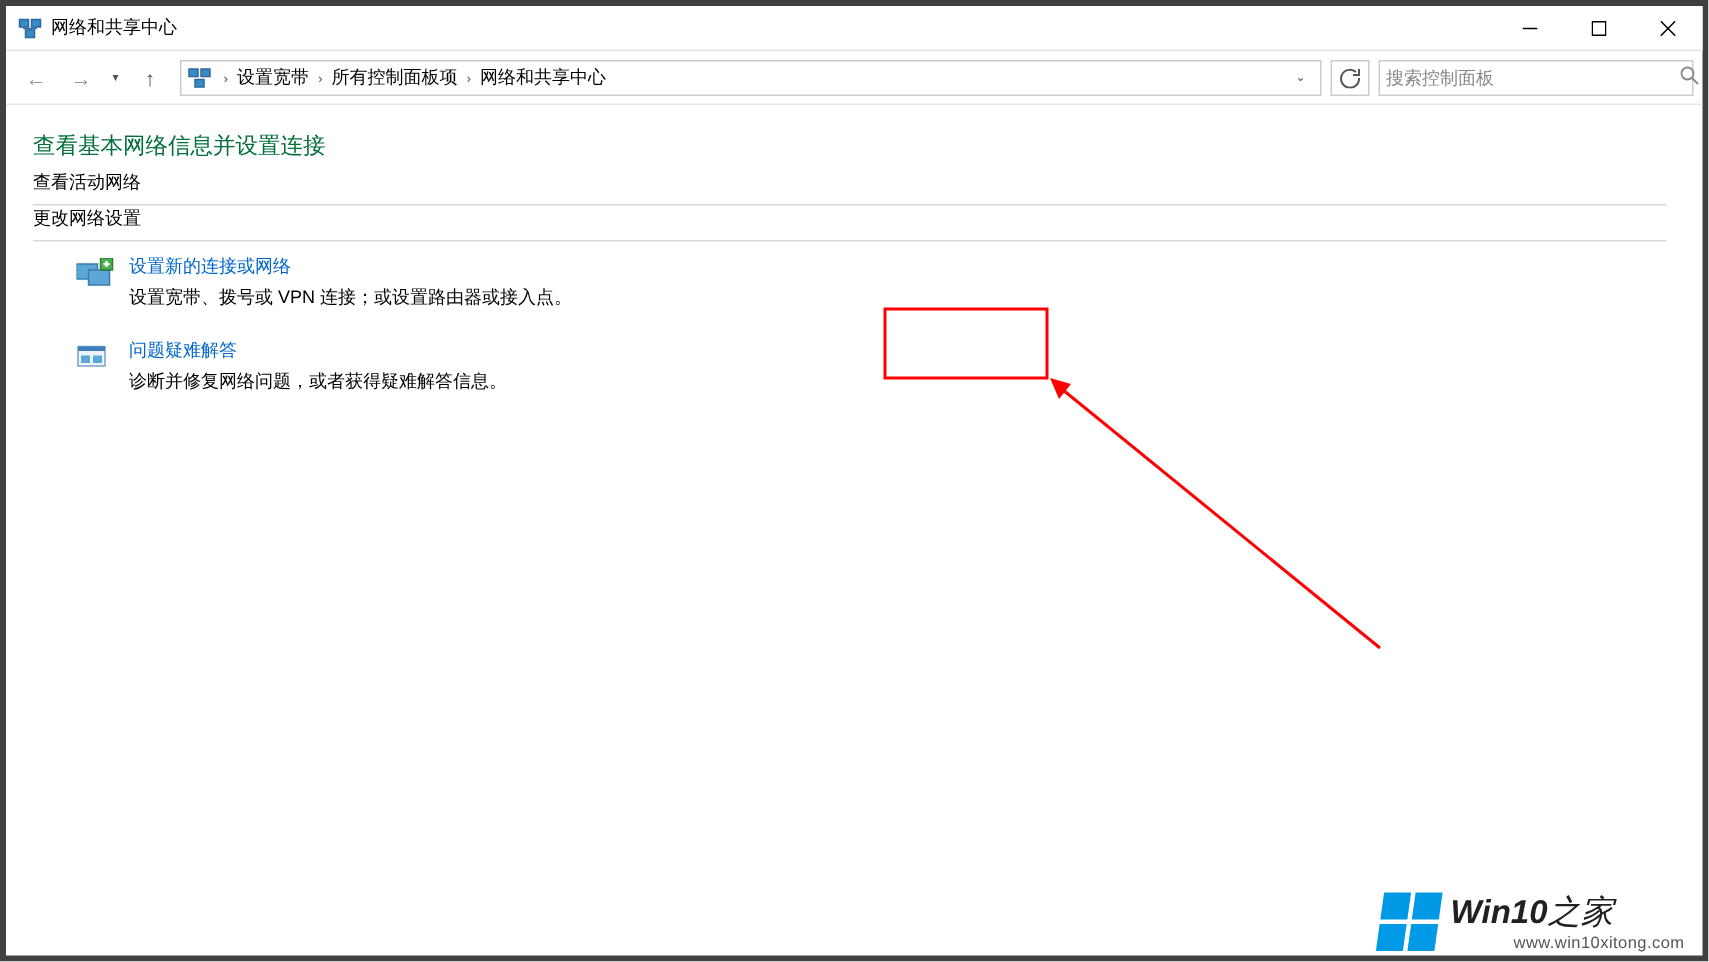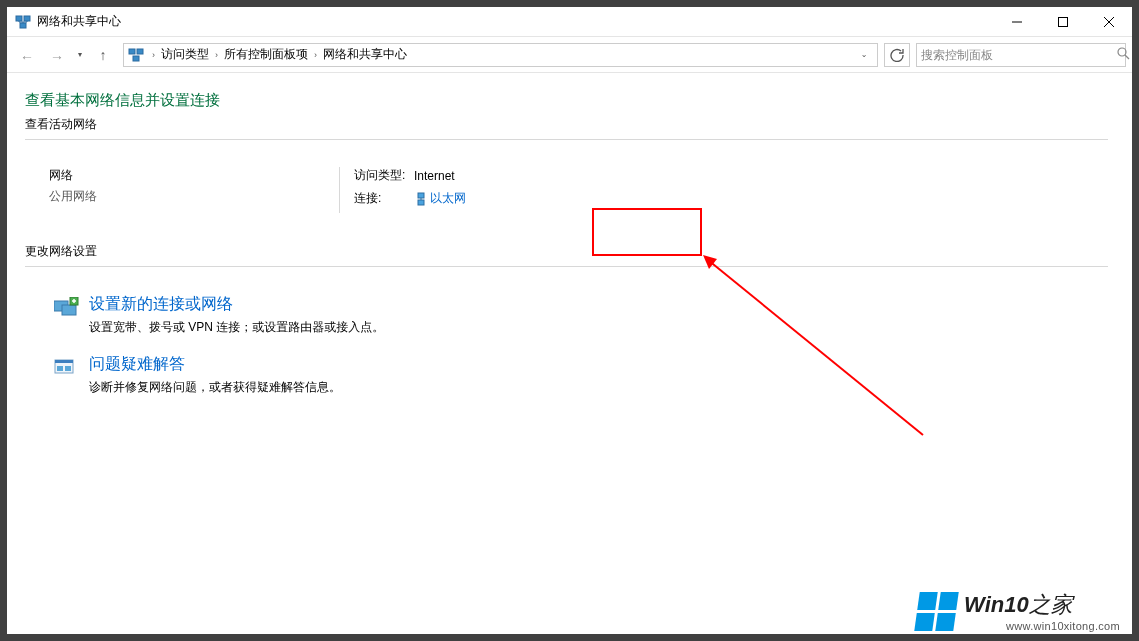--- a/index.html
+++ b/index.html
@@ -9,21 +9,21 @@
   background: #fff;
   color: #000;
   width: 1139px;
   height: 641px;
   overflow: hidden;
   position: relative;
 }
 .window {
   width: 1139px;
   height: 641px;
-  border: 7px solid #404040;
+  border: 4px solid #404040;
   display: flex;
   flex-direction: column;
   position: relative;
 }
 .titlebar {
   height: 30px;
   display: flex;
   align-items: center;
   background: #fff;
   border-bottom: 1px solid #e5e5e5;
@@ -141,21 +141,21 @@
 .main-heading {
   color: #006f3d;
   font-size: 15px;
   font-weight: normal;
   margin-bottom: 6px;
 }
 .section-title {
   color: #000; font-size: 12px;
   border-bottom: 1px solid #d8d8d8;
   padding-bottom: 6px;
-  margin-bottom: 27px;
+  margin-bottom: 0;
 }
 .active-net {
   display: flex;
   margin-left: 24px;
   margin-bottom: 30px;
 }
 .net-left { width: 290px; }
 .net-name { font-size: 12px; margin-bottom: 4px; }
 .net-type { font-size: 12px; color: #555; }
 .net-right {
@@ -174,21 +174,21 @@
 .option-item {
   display: flex;
   margin: 8px 0 18px 28px;
 }
 .option-icon {
   width: 28px; height: 28px; flex: 0 0 28px;
   display: flex; align-items: center; justify-content: center;
   margin-right: 8px;
 }
 .option-text .opt-title {
-  color: #0066cc; font-size: 16px; margin-bottom: 4px; cursor: default;
+  color: #0066cc; font-size: 12px; margin-bottom: 4px; cursor: default;
 }
 .option-text .opt-desc { color: #000; font-size: 12px; }
 
 
 .red-box {
   position: absolute;
   border: 2px solid #ff0000;
   left: 585px; top: 135px;
   width: 110px; height: 48px;
   pointer-events: none;
@@ -265,21 +265,21 @@
 
     <div class="address-bar">
       <span class="addr-icon">
         <svg width="16" height="16" viewBox="0 0 16 16">
           <rect x="1" y="2" width="6" height="5" fill="#3a8ac6" stroke="#2a6aa0"></rect>
           <rect x="9" y="2" width="6" height="5" fill="#3a8ac6" stroke="#2a6aa0"></rect>
           <rect x="5" y="9" width="6" height="5" fill="#3a8ac6" stroke="#2a6aa0"></rect>
         </svg>
       </span>
       <span class="crumb-sep">›</span>
-      <span class="crumb">访问类型</span>
+      <span class="crumb">设置宽带</span>
       <span class="crumb-sep">›</span>
       <span class="crumb">所有控制面板项</span>
       <span class="crumb-sep">›</span>
       <span class="crumb">网络和共享中心</span>
       <span class="addr-dropdown">⌄</span>
     </div>
 
     <div class="refresh-btn">
       <svg width="14" height="14" viewBox="0 0 14 14">
           <path d="M11 3a6 6 0 1 0 2 4" fill="none" stroke="#555" stroke-width="1.3"></path>
@@ -299,45 +299,20 @@
   </div>
 
   <div class="body-area">
 
 
     <div class="main">
       <h2 class="main-heading">查看基本网络信息并设置连接</h2>
 
       <div class="section-title">查看活动网络</div>
 
-      <div class="active-net">
-        <div class="net-left">
-          <div class="net-name">网络</div>
-          <div class="net-type">公用网络</div>
-        </div>
-        <div class="net-right">
-          <div class="net-row">
-            <span class="net-label">访问类型:</span>
-            <span class="net-value">Internet</span>
-          </div>
-          <div class="net-row">
-            <span class="net-label">连接:</span>
-            <span class="net-link">
-              <span class="eth-icon">
-                <svg width="14" height="14" viewBox="0 0 14 14">
-                  <rect x="4" y="1" width="6" height="5" fill="#4aa3df" stroke="#2d6ea3"></rect>
-                  <rect x="4" y="8" width="6" height="5" fill="#4aa3df" stroke="#2d6ea3"></rect>
-                  <line x1="7" y1="6" x2="7" y2="8" stroke="#2d6ea3"></line>
-                </svg>
-              </span>
-              <span>以太网</span>
-            </span>
-          </div>
-        </div>
-      </div>
 
       <div class="section-title">更改网络设置</div>
 
       <div class="option-item">
         <div class="option-icon">
           <svg width="26" height="22" viewBox="0 0 26 22">
             <rect x="0" y="4" width="14" height="10" fill="#5aa7d8" stroke="#3b7aab"></rect>
             <rect x="8" y="8" width="14" height="10" fill="#5aa7d8" stroke="#3b7aab"></rect>
             <rect x="16" y="0" width="8" height="8" fill="#4caf50" stroke="#2e7d32"></rect>
             <line x1="20" y1="2" x2="20" y2="6" stroke="#fff" stroke-width="1.5"></line>

